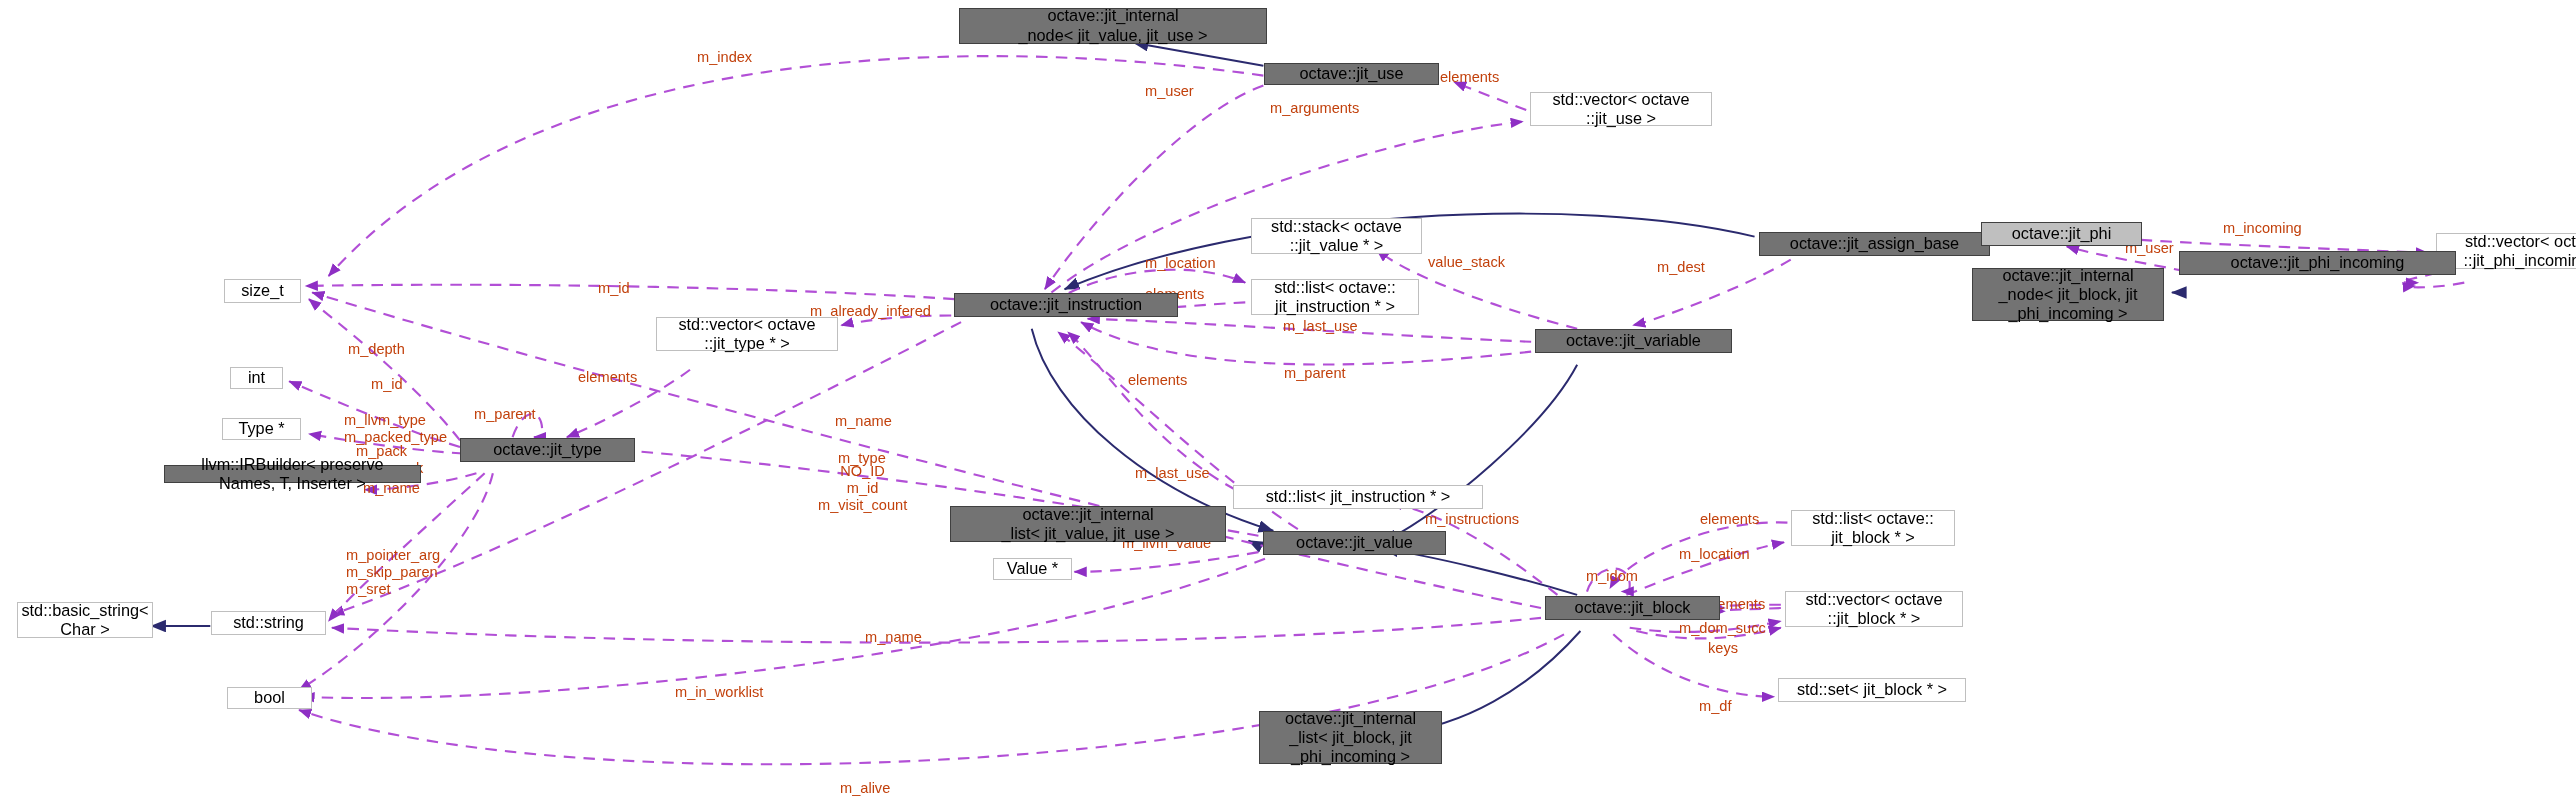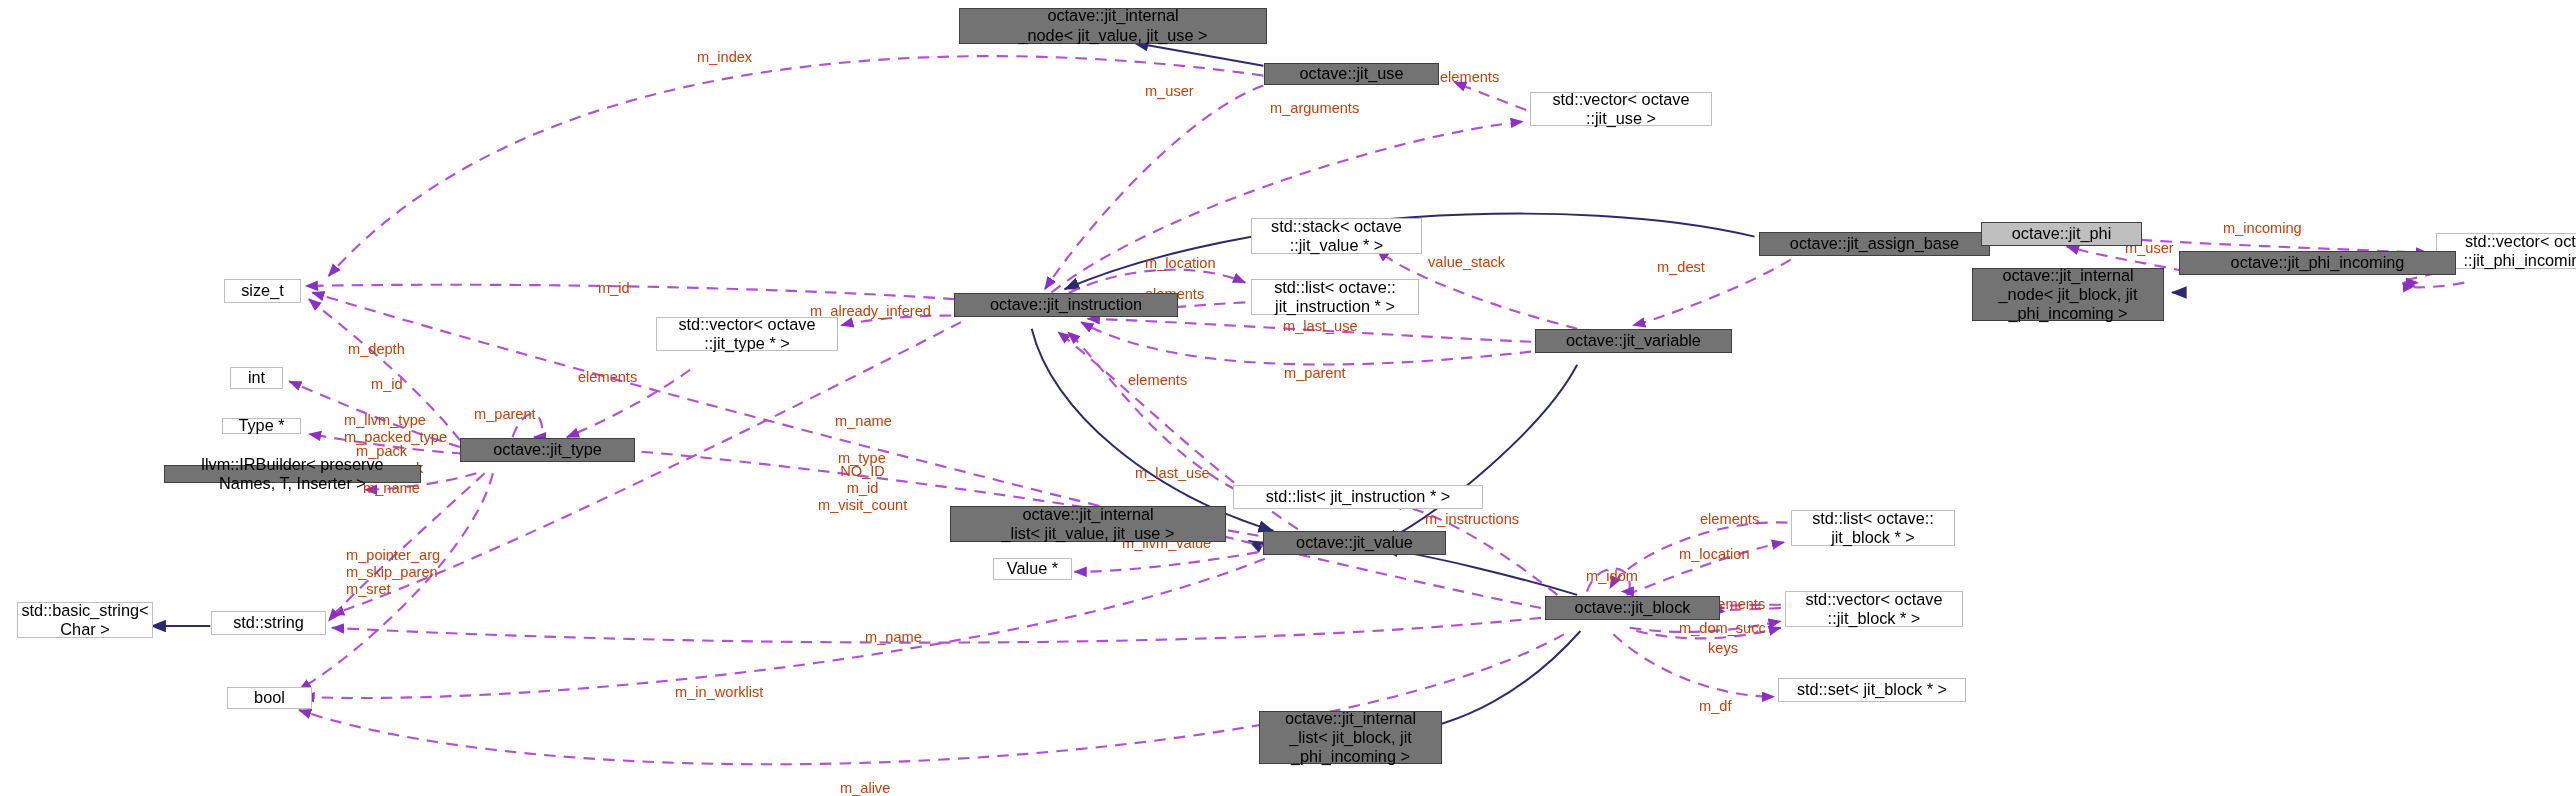--- a/index.html
+++ b/index.html
@@ -218,21 +218,21 @@
 
   <div class="node klass" style="left:954px; top:293px; width:224px; height:24px;">octave::jit_instruction</div>
 
   <div class="node ext" style="left:656px; top:317px; width:182px; height:34px;">std::vector&lt; octave
 ::jit_type * &gt;</div>
 
   <div class="node klass" style="left:1535px; top:329px; width:197px; height:24px;">octave::jit_variable</div>
 
   <div class="node ext" style="left:230px; top:367px; width:53px; height:22px;">int</div>
 
-  <div class="node ext" style="left:222px; top:418px; width:79px; height:16px;">Type *</div>
+  <div class="node ext" style="left:222px; top:418px; width:79px; height:22px;">Type *</div>
 
   <div class="node klass" style="left:460px; top:438px; width:175px; height:24px;">octave::jit_type</div>
 
   <div class="node klass" style="left:164px; top:465px; width:257px; height:18px;">llvm::IRBuilder&lt; preserve
 Names, T, Inserter &gt;</div>
 
   <div class="node ext" style="left:1233px; top:485px; width:250px; height:24px;">std::list&lt; jit_instruction * &gt;</div>
 
   <div class="node ext" style="left:1791px; top:510px; width:164px; height:36px;">std::list&lt; octave::
 jit_block * &gt;</div>

